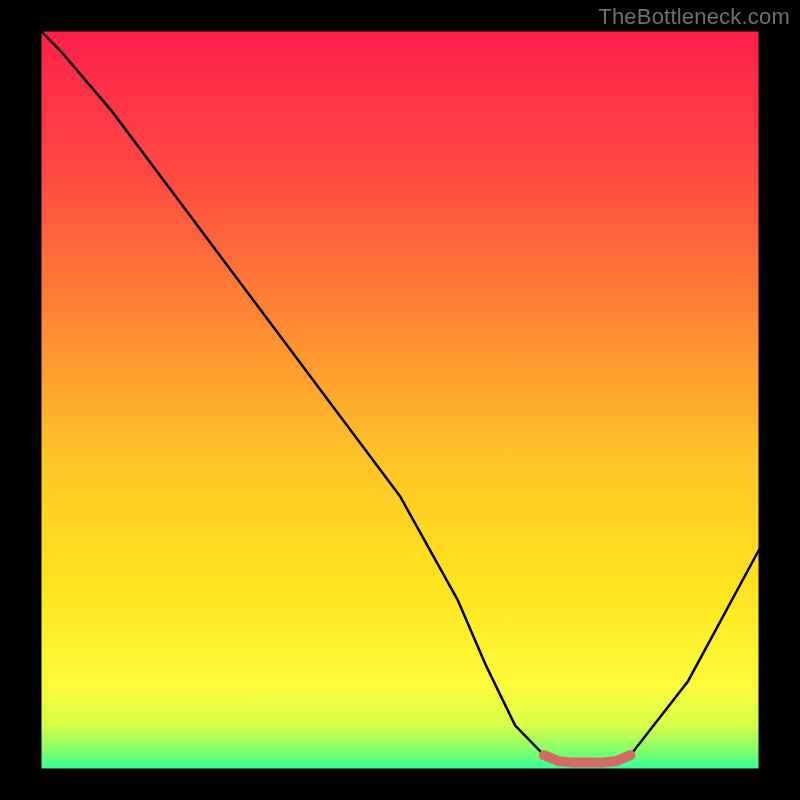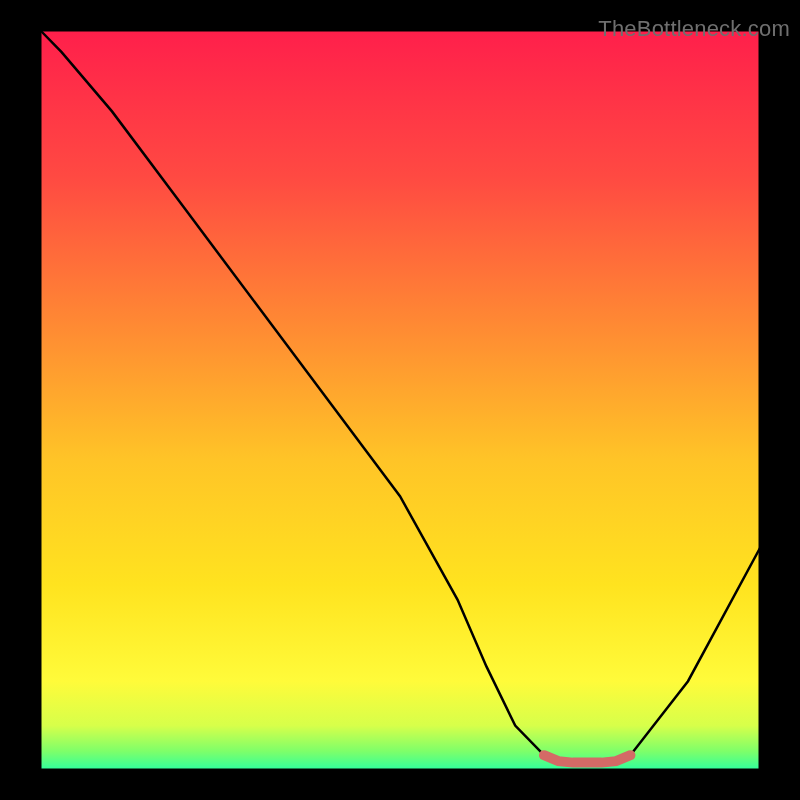--- a/index.html
+++ b/index.html
@@ -12,21 +12,21 @@
     overflow: hidden;
   }
   .stage {
     position: relative;
     width: 800px;
     height: 800px;
     background: #000;
   }
   .attribution {
     position: absolute;
-    top: 16px;
+    top: 4px;
     right: 10px;
     color: #6f6f6f;
     font-size: 22px;
     letter-spacing: 0.2px;
     z-index: 50;
   }
   svg {
     position: absolute;
     top: 0;
     left: 0;

